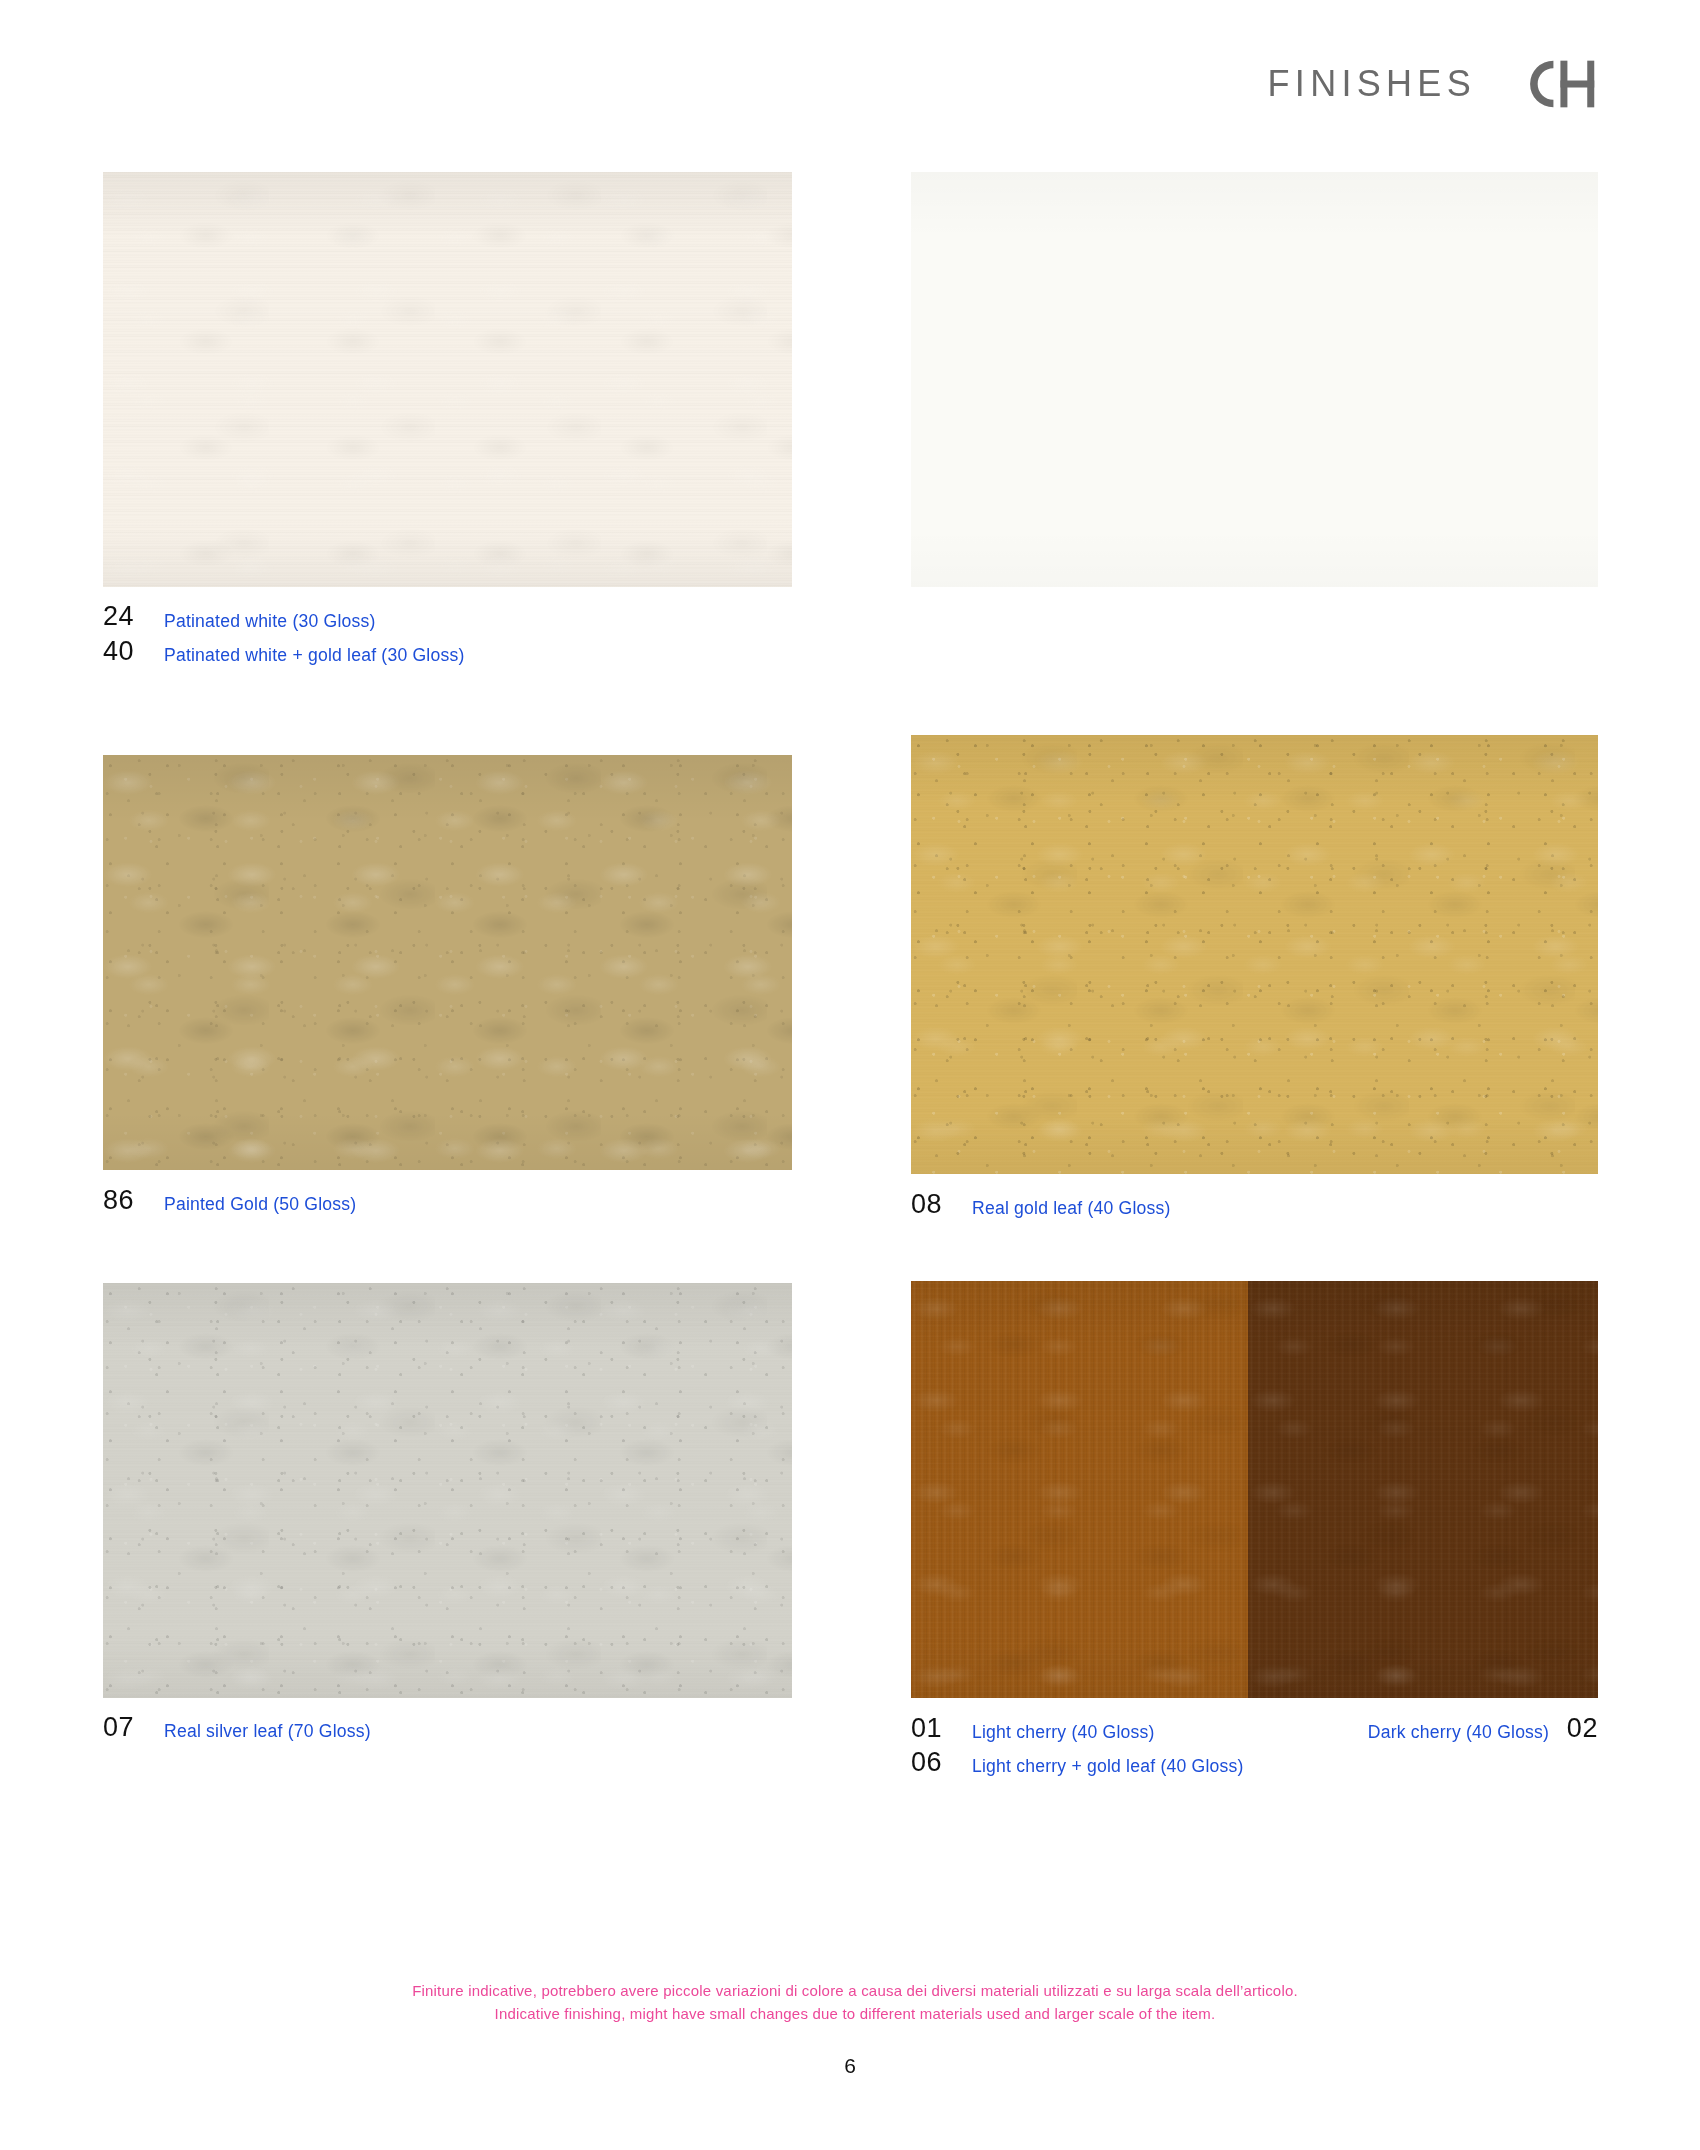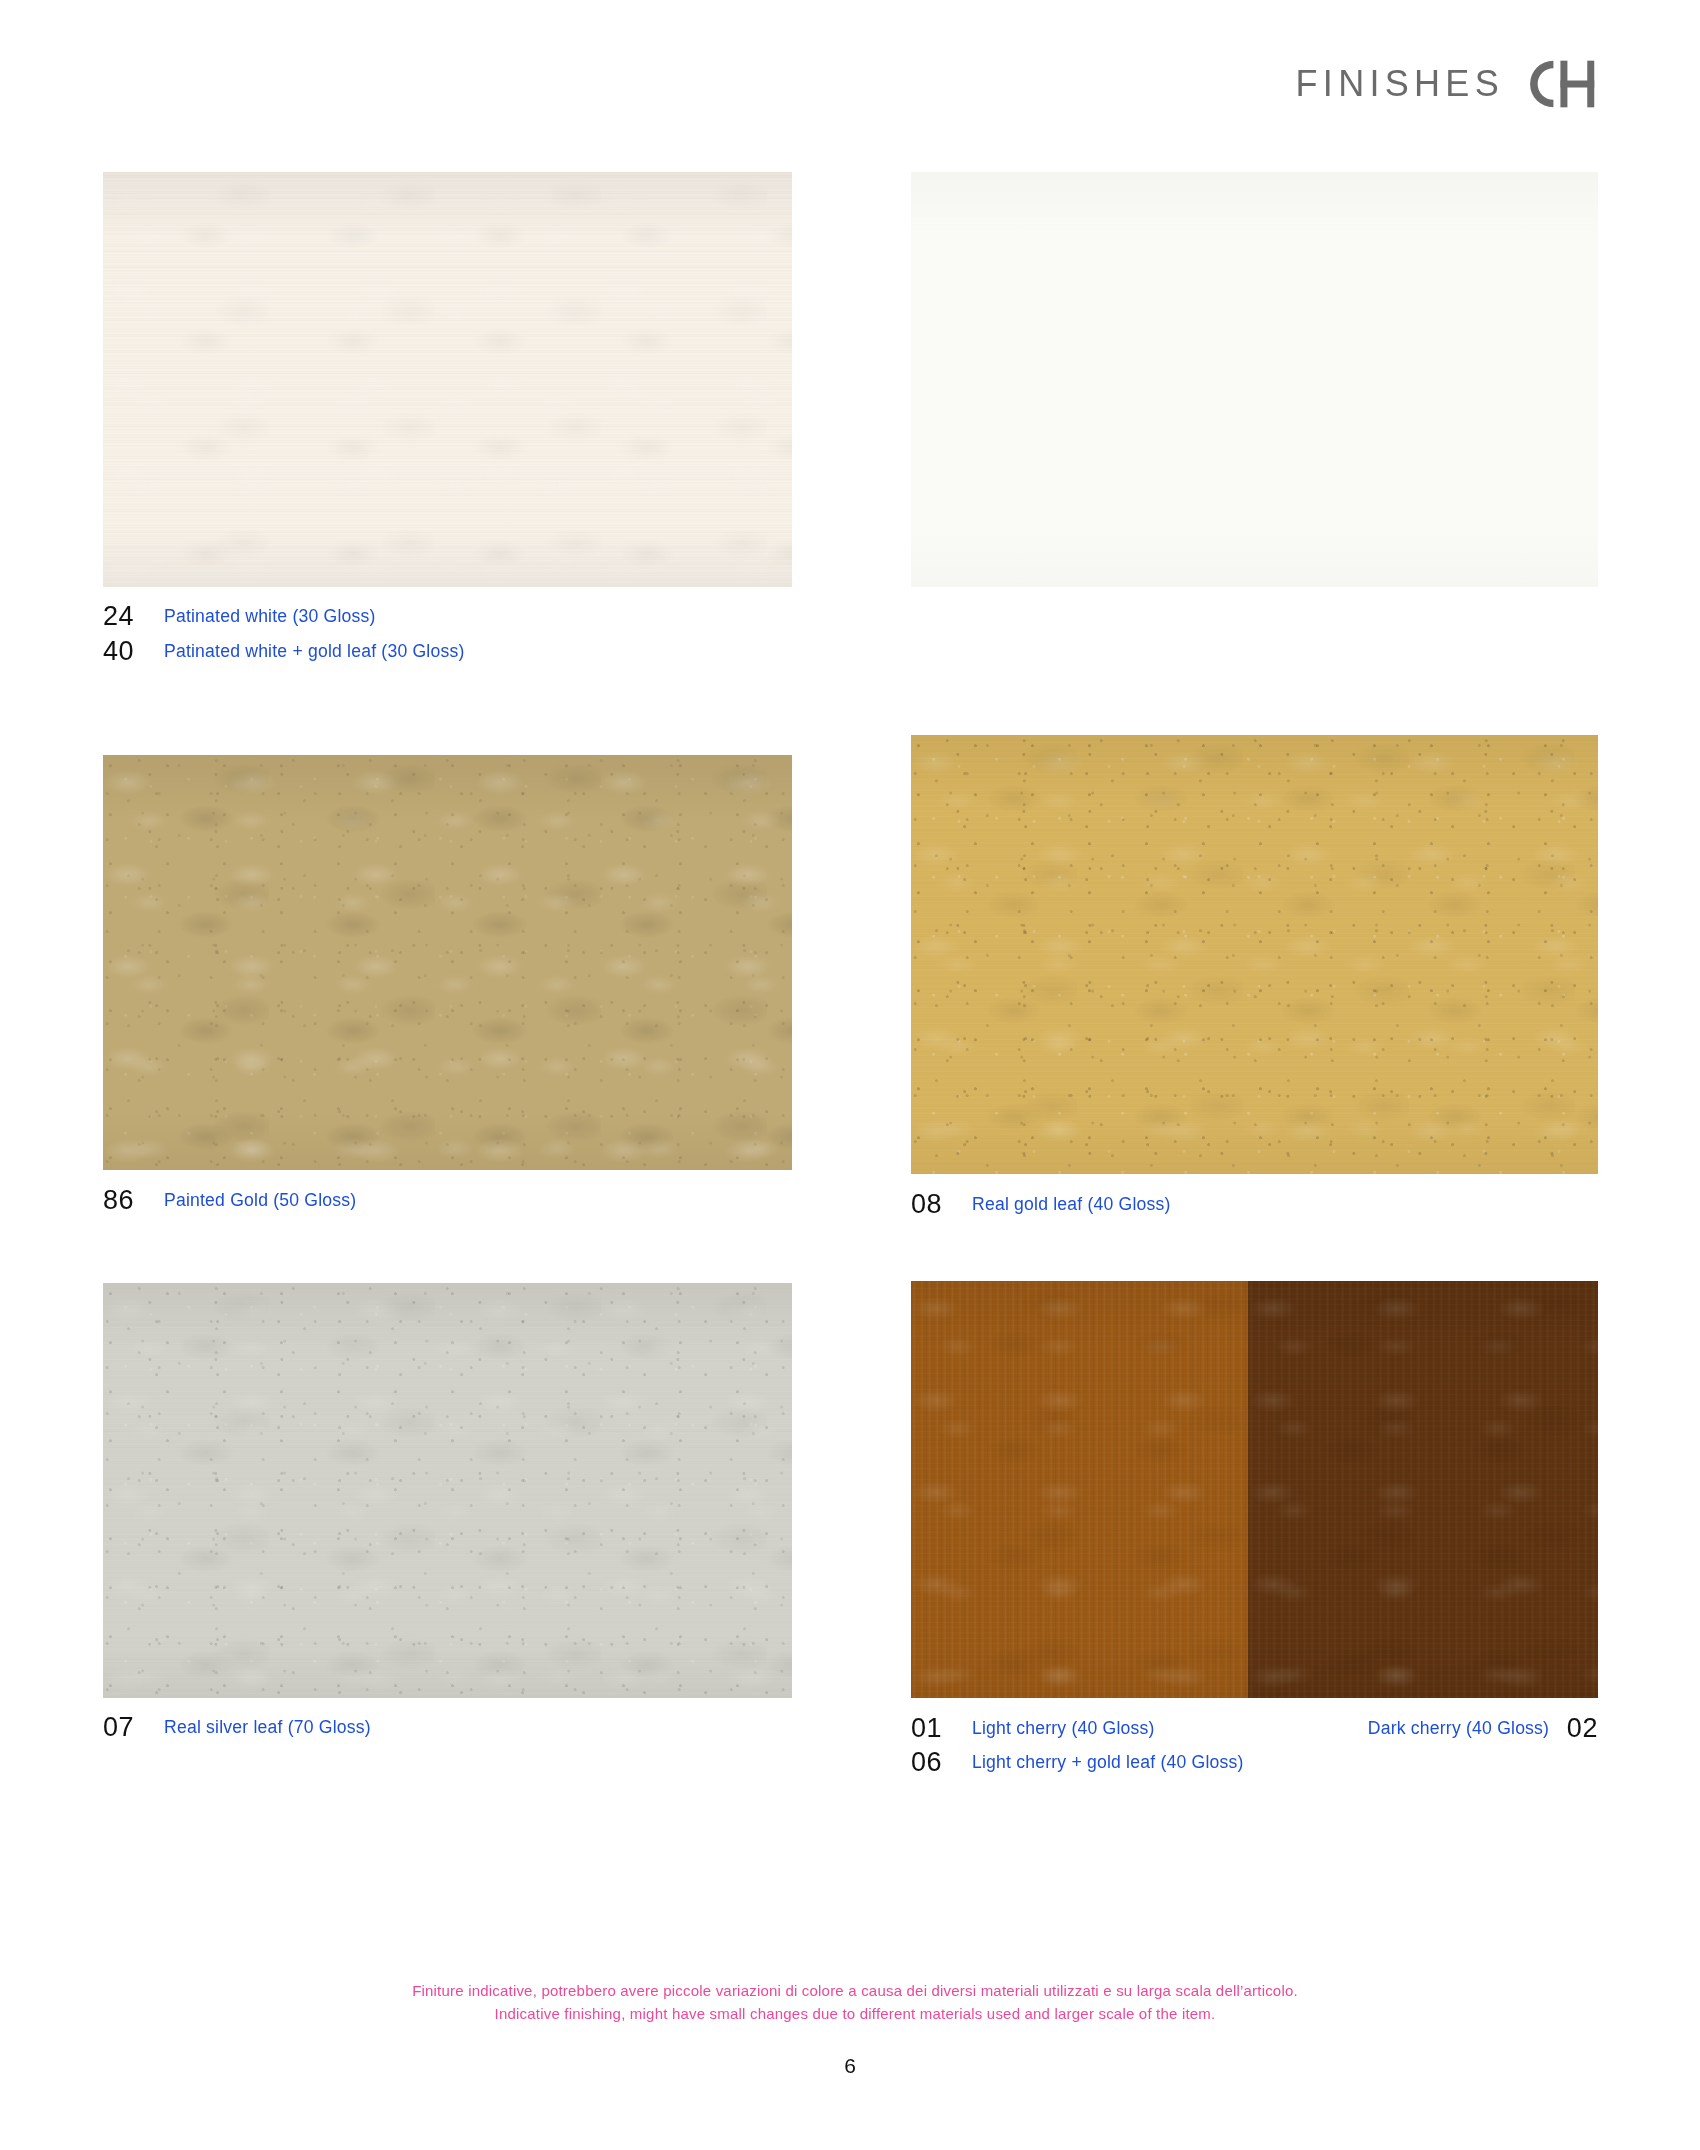--- a/index.html
+++ b/index.html
@@ -16,21 +16,21 @@
     overflow: hidden;
   }
 
   
   .page-header {
     position: absolute;
     top: 56px;
     right: 102px;
     display: flex;
     align-items: center;
-    gap: 20px;
+    gap: 48px;
   }
   .header-title {
     font-size: 36px;
     letter-spacing: 5.3px;
     color: #6b6b6b;
     font-weight: 400;
     line-height: 1;
     white-space: nowrap;
   }
   .brand-logo {
@@ -134,21 +134,21 @@
   }
   .split-a { width: 49%; }
   .split-b { width: 51%; }
 
   
   .caption-block {
     margin-top: 16.4px;
   }
   .caption-line {
     display: flex;
-    align-items: center;
+    align-items: flex-end;
     margin-bottom: 7px;
   }
   .caption-code {
     font-size: 27px;
     color: #111111;
     font-weight: 400;
     letter-spacing: 0.6px;
     width: 61px;
     flex: none;
     line-height: 1.02;

